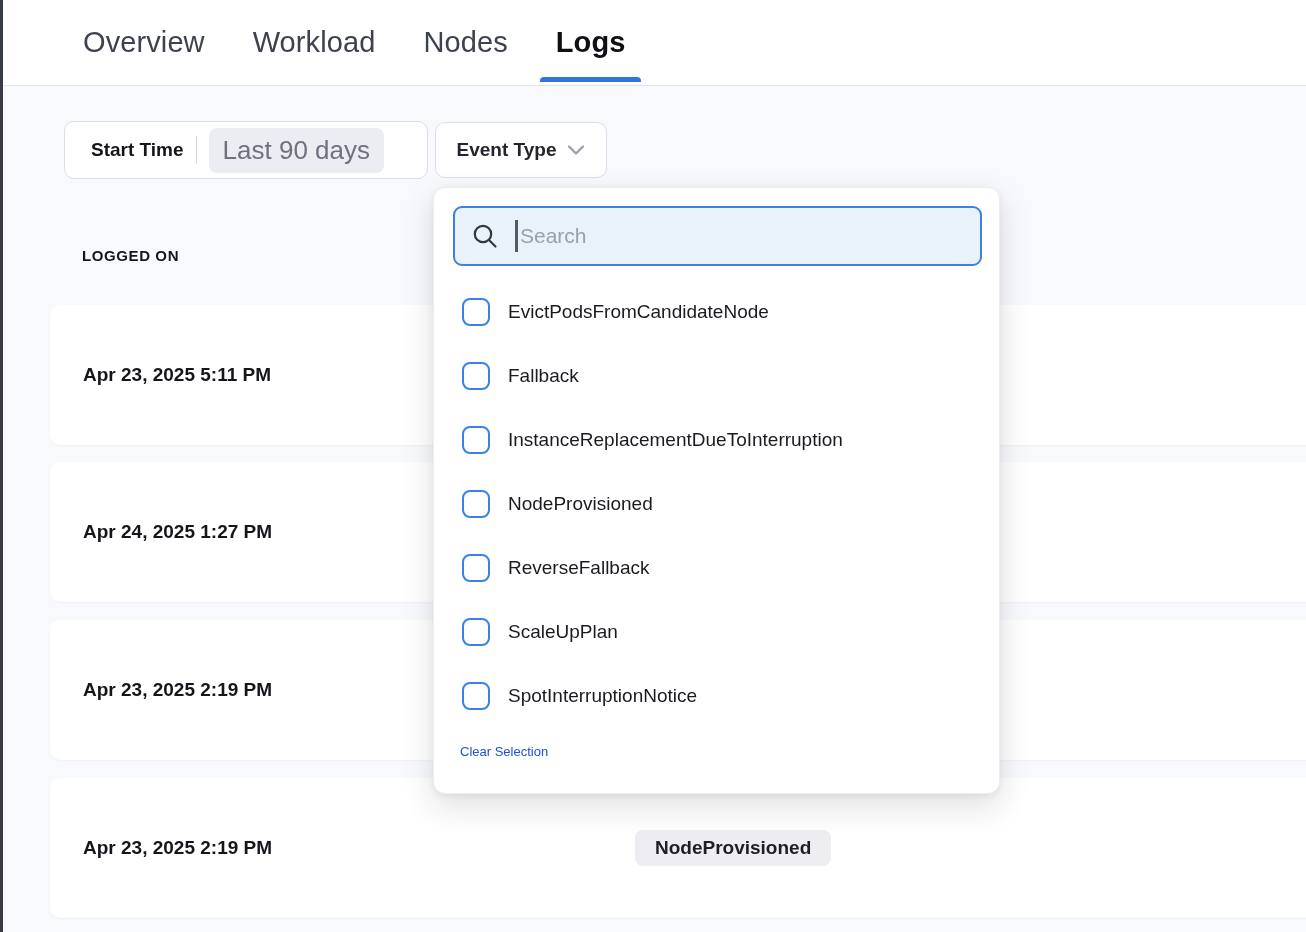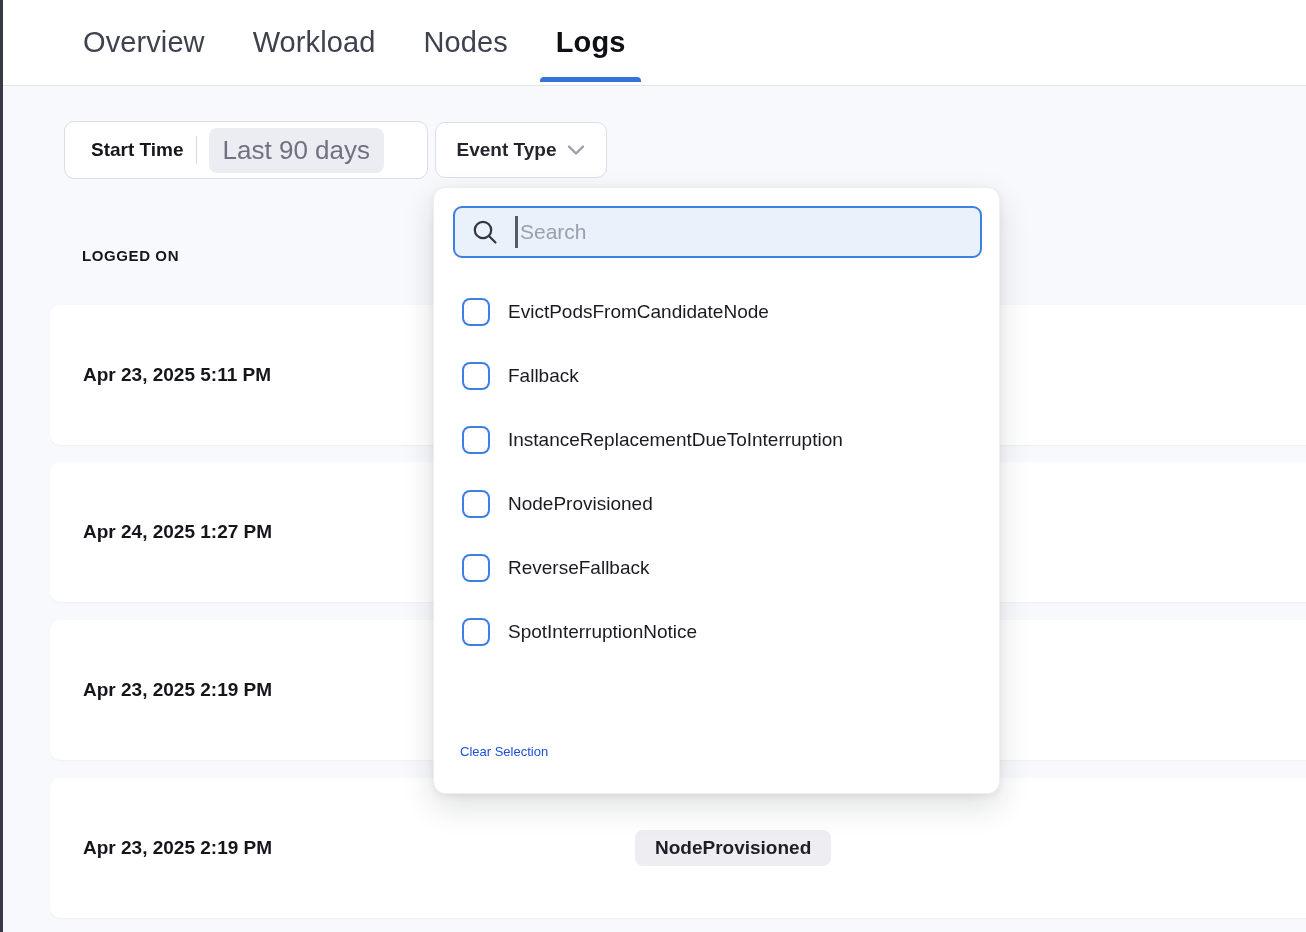--- a/index.html
+++ b/index.html
@@ -87,21 +87,21 @@
   }
 
   
   .dropdown {
     position: absolute; left: 433px; top: 187px; width: 567px; height: 607px;
     background: #ffffff; border: 1px solid #ededf2; border-radius: 12px;
     box-shadow: 0 12px 32px rgba(20,25,40,0.14), 0 2px 6px rgba(20,25,40,0.06);
     z-index: 20;
   }
   .search-box {
-    position: absolute; left: 19px; top: 18px; width: 529px; height: 52px;
+    position: absolute; left: 19px; top: 18px; width: 529px; height: 60px;
     background: #e9f2fb; border: 2px solid #3d7fe3; border-radius: 9px;
     display: flex; align-items: center; padding: 0 16px; cursor: text;
   }
   .search-box .caret {
     width: 3px; height: 32px; background: #565a63; margin-left: 16px;
   }
   .search-box .placeholder {
     font-size: 21px; color: #98a0ab; margin-left: 2px;
   }
   .options { position: absolute; left: 0; top: 92px; width: 100%; }
@@ -196,20 +196,24 @@
       <div class="option">
         <span class="checkbox"></span>
         <span class="opt-label">NodeProvisioned</span>
       </div>
       <div class="option">
         <span class="checkbox"></span>
         <span class="opt-label">ReverseFallback</span>
       </div>
       <div class="option">
         <span class="checkbox"></span>
+        <span class="opt-label">ScaleUpPlan</span>
+      </div>
+      <div class="option">
+        <span class="checkbox"></span>
         <span class="opt-label">SpotInterruptionNotice</span>
       </div>
     </div>
 
     <div class="clear-row">Clear Selection</div>
   </div>
 
   <div class="side-edge"></div>
 </div>
 

